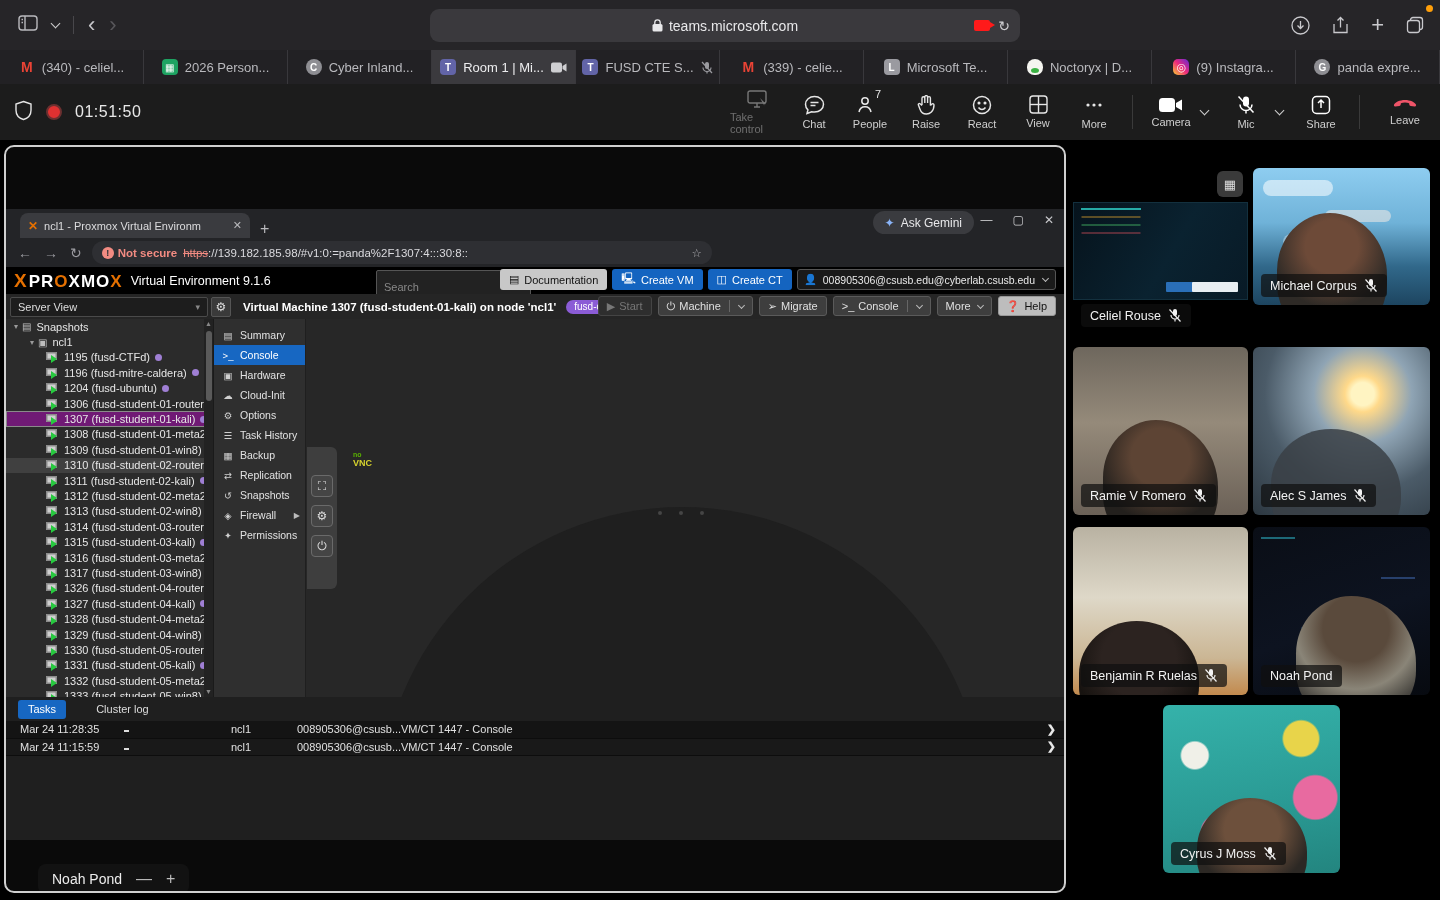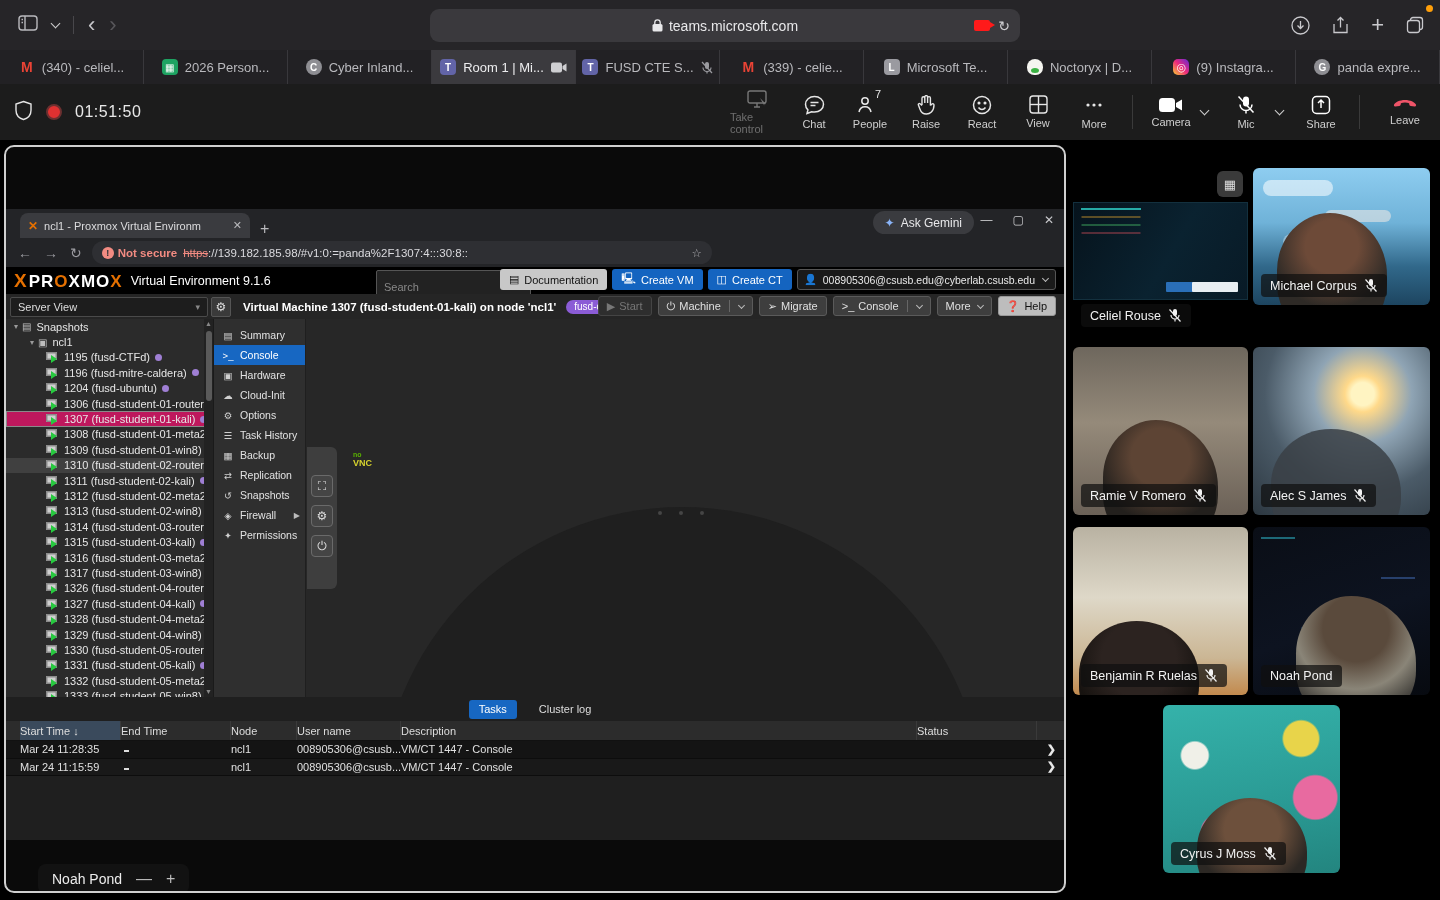--- a/index.html
+++ b/index.html
@@ -114,21 +114,21 @@
   .act-btn.disabled { color:#777; background:#2e2e2e; border-color:#444; }
   .act-btn.light { background:#bdbdbd; color:#111; border-color:#999; }
   .act-chev { width:5px; height:5px; border-right:1.4px solid #bbb; border-bottom:1.4px solid #bbb; transform:rotate(45deg); margin:0 0 2px 3px; }
   .act-sep { width:1px; height:12px; background:#666; margin:0 2px 0 4px; }
 
   
   #px-main { position:absolute; left:0; top:172px; width:100%; height:378px; background:#272727; }
   #px-tree { position:absolute; left:0; top:0; width:208px; height:378px; background:#2b2b2b; overflow:hidden; font-size:11px; color:#e6e6e6; border-right:1px solid #1a1a1a; }
   .tree-row { height:15.4px; display:flex; align-items:center; white-space:nowrap; padding-left:40px; position:relative; }
   .tree-row.root { padding-left:8px; } .tree-row.node { padding-left:24px; }
-  .tree-row.selected { background:#be185d; outline:1px solid #8a8a8a; outline-offset:-1px; }
+  .tree-row.selected { background:#701a75; outline:1px solid #8a8a8a; outline-offset:-1px; }
   .tree-row.highlight { background:#404040; }
   .tw { color:#9a9a9a; font-size:8px; margin-right:4px; }
   .mon-ico { width:13px; height:10px; position:relative; margin-right:5px; flex:0 0 auto; }
   .mon-ico .scr { position:absolute; left:0; top:0; width:11px; height:8px; background:#cfcfcf; border-radius:1px; box-shadow:inset 0 0 0 1.5px #8a8a8a; }
   .mon-ico .ply { position:absolute; left:5px; top:3px; width:0; height:0; border-left:6px solid #27c93f; border-top:4px solid transparent; border-bottom:4px solid transparent; }
   .dc-ico,.nd-ico { margin-right:5px; color:#bdbdbd; font-size:10px; }
   .tag-dot { width:7px; height:7px; border-radius:50%; background:#9f7fd4; margin-left:5px; flex:0 0 auto; }
   #tree-scroll { position:absolute; right:0; top:0; width:9px; height:378px; background:#222; }
   #tree-scroll .arr { position:absolute; left:0; width:9px; height:10px; color:#888; font-size:7px; text-align:center; line-height:10px; }
   #tree-scroll .thumb { position:absolute; left:1.5px; top:12px; width:6px; height:70px; background:#5a5a5a; border-radius:3px; }
@@ -146,21 +146,21 @@
   #load-dots i { width:4px; height:4px; border-radius:50%; background:#454545; }
 
   #vnc-bar { position:absolute; left:301px; top:128px; width:30px; height:142px; background:#3e3e3e; border-radius:0 6px 6px 0; padding-top:4px; }
   #vnc-logo { text-align:center; line-height:8px; margin-bottom:8px;padding-left:46px; }
   #vnc-logo .no { color:#59b200; font-size:7px; font-weight:bold; display:block; }
   #vnc-logo .vnc { color:#d6d22e; font-size:9px; font-weight:bold; display:block; }
   .vnc-btn { width:22px; height:22px; margin:8px auto; border:1px solid #6a6a6a; border-radius:4px; color:#ddd; display:flex; align-items:center; justify-content:center; font-size:12px; background:#454545; }
 
   
   #px-tasks { position:absolute; left:0; top:550px; width:100%; height:143px; background:#1f1f1f; }
-  #task-tabs { height:24px; display:flex; align-items:center; gap:12px; padding-left:0;justify-content:center; }
+  #task-tabs { height:24px; display:flex; align-items:center; gap:20px; padding-left:12px; }
   .ttab { height:19px; border-radius:3px; font-size:11px; display:flex; align-items:center; padding:0 10px; color:#ddd; }
   .ttab.active { background:#1767c2; color:#fff; }
   #task-grid { width:100%; font-size:11px; color:#e0e0e0; }
   .tg-row { display:grid; grid-template-columns:101px 110px 66px 104px 516px 120px 1fr; align-items:center; height:17px; padding-left:14px; }
   .tg-head { background:#2c2c2c; color:#ddd; height:20px; border-bottom:1px solid #111; }
   .tg-head .hcell { padding-right:6px; height:100%; display:flex; align-items:center; border-right:1px solid #3a3a3a; }
   .tg-head .hcell.sorted { background:#3a4a5c; }
   .trow { border-bottom:1px solid #0d0d0d; background:#191919; height:17.5px; }
   .trow:nth-of-type(odd) { background:#141414; }
   .mini-mon { width:11px; height:8px; background:#ddd; border-radius:1px; box-shadow:inset 0 0 0 1.5px #555; position:relative; }
@@ -883,29 +883,20 @@
         <div class="vnc-btn">⏻</div>
       </div>
     </div>
 
     <div id="px-tasks">
       <div id="task-tabs">
         <span class="ttab active">Tasks</span>
         <span class="ttab">Cluster log</span>
       </div>
       <div id="task-grid">
-        <div class="tg-row tg-head">
-          <span class="hcell sorted"><span>Start Time</span>&nbsp;↓</span>
-          <span class="hcell">End Time</span>
-          <span class="hcell">Node</span>
-          <span class="hcell">User name</span>
-          <span class="hcell">Description</span>
-          <span class="hcell">Status</span>
-          <span></span>
-        </div>
         <div>
 
             <div class="tg-row trow">
               <span>Mar 24 11:28:35</span>
               <span><span class="mini-mon"></span></span>
               <span>ncl1</span>
               <span>008905306@csusb...</span>
               <span>VM/CT 1447 - Console</span>
               <span></span>
               <span class="chev-r">❯</span>

